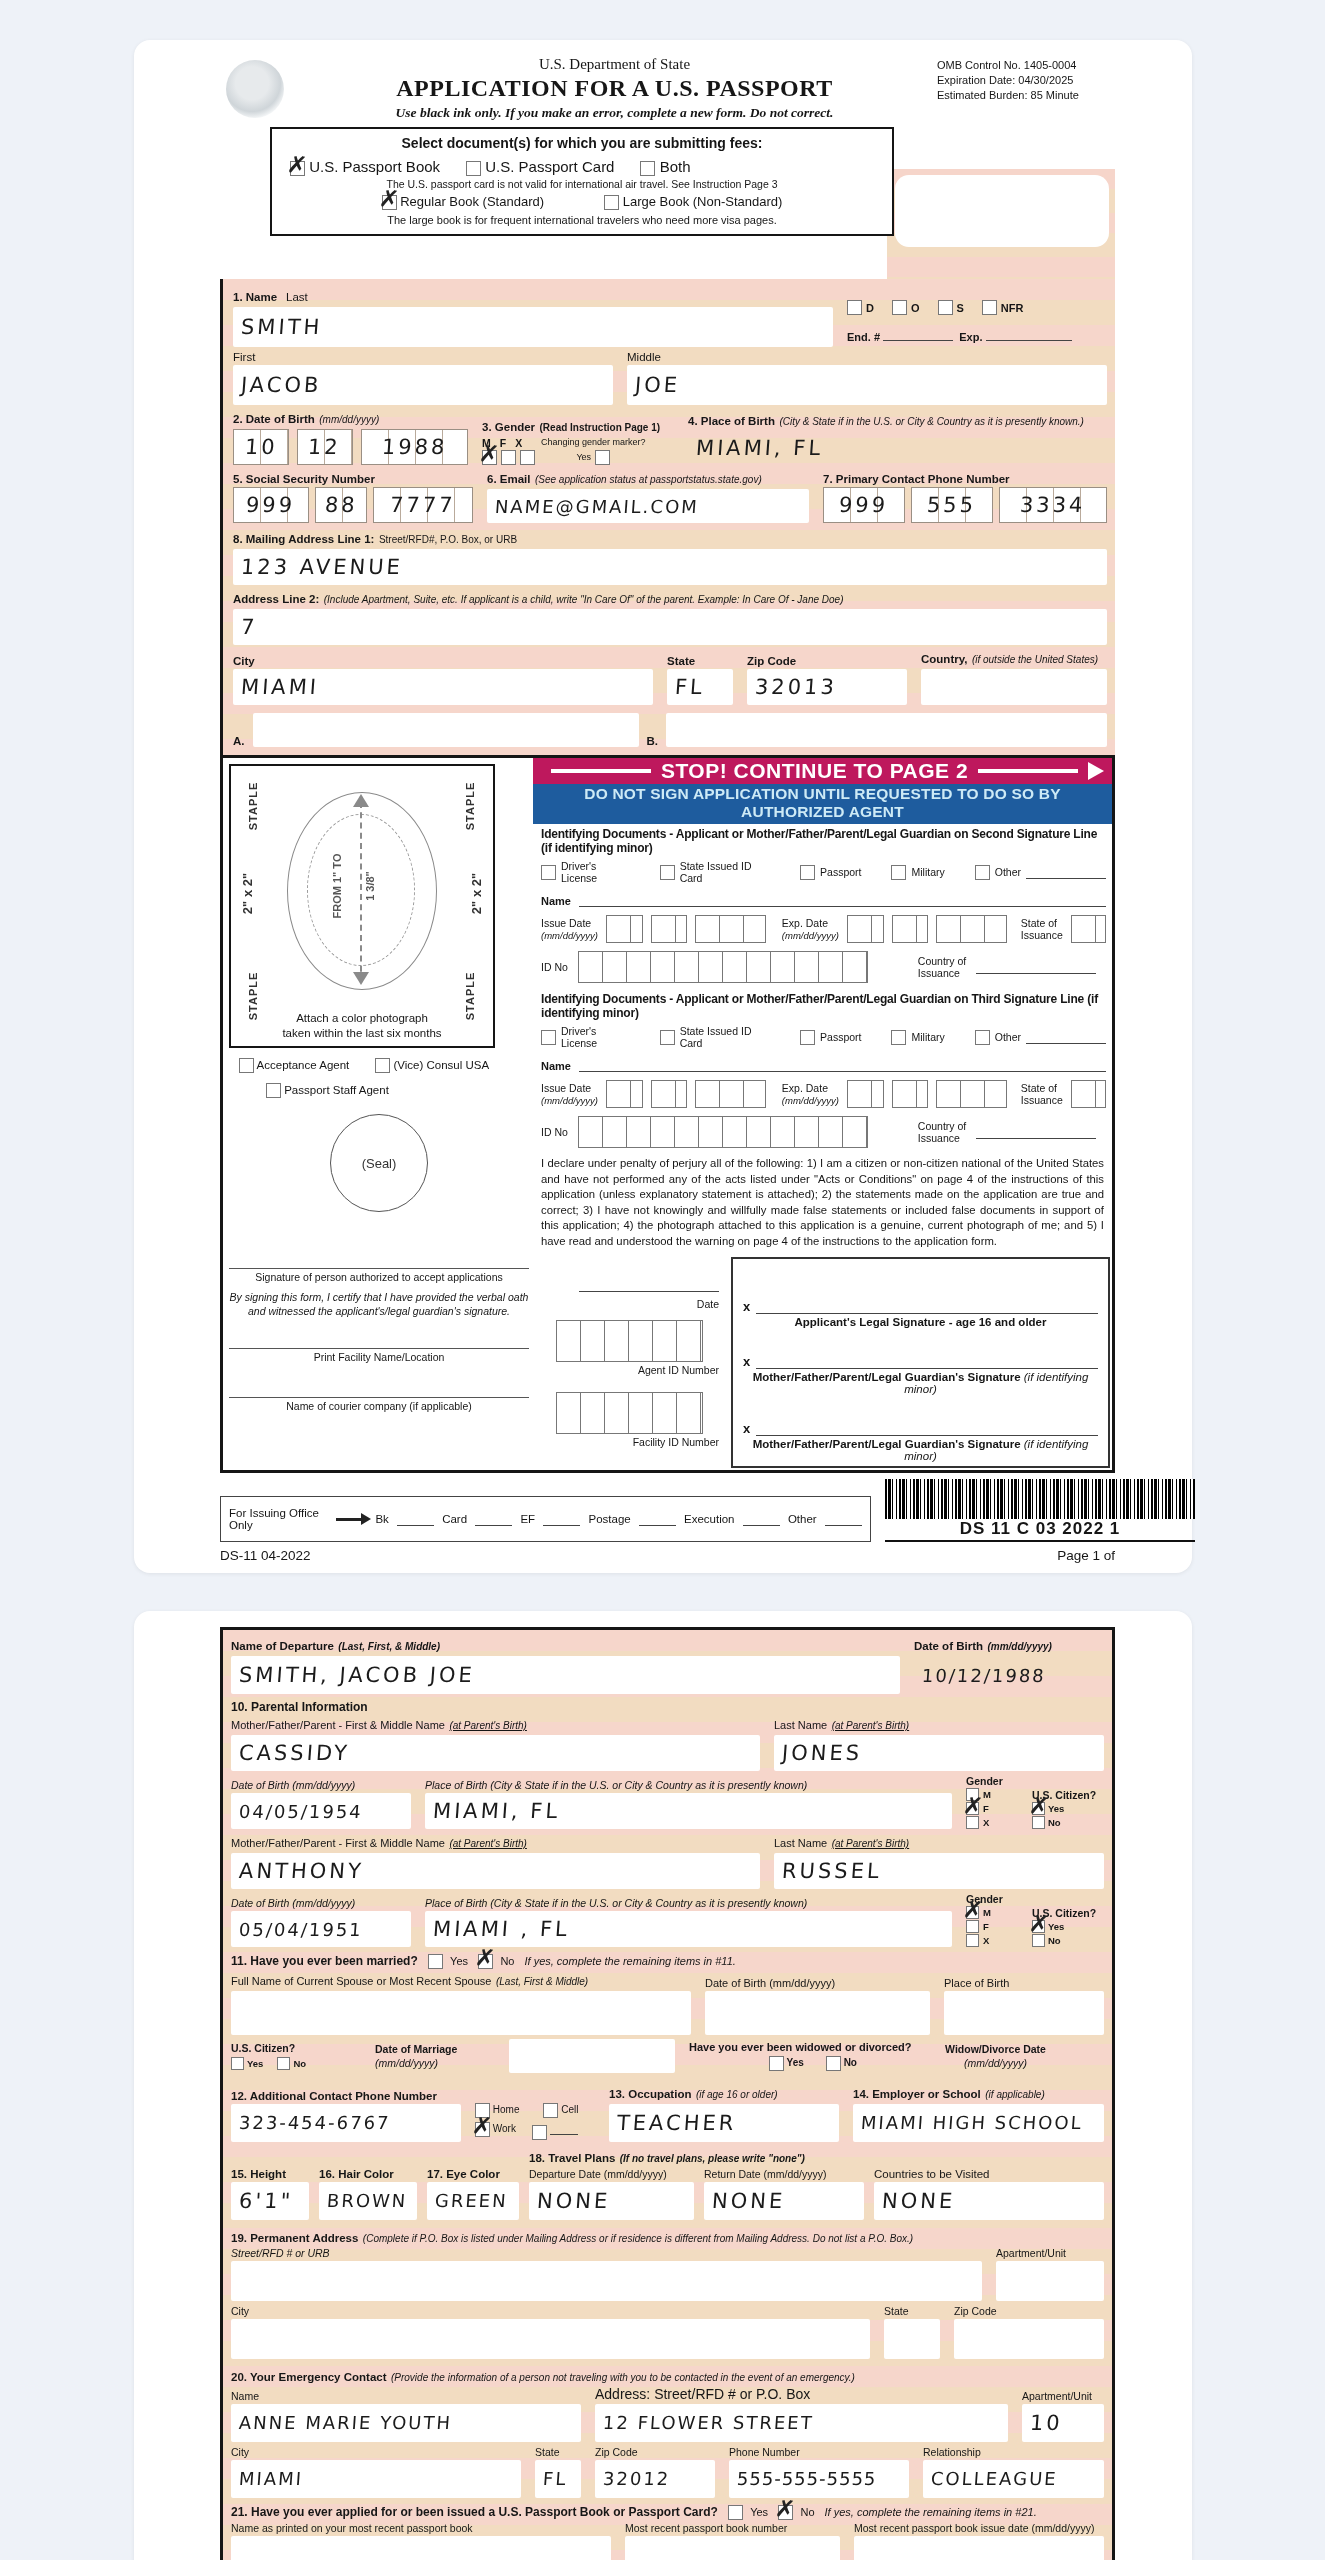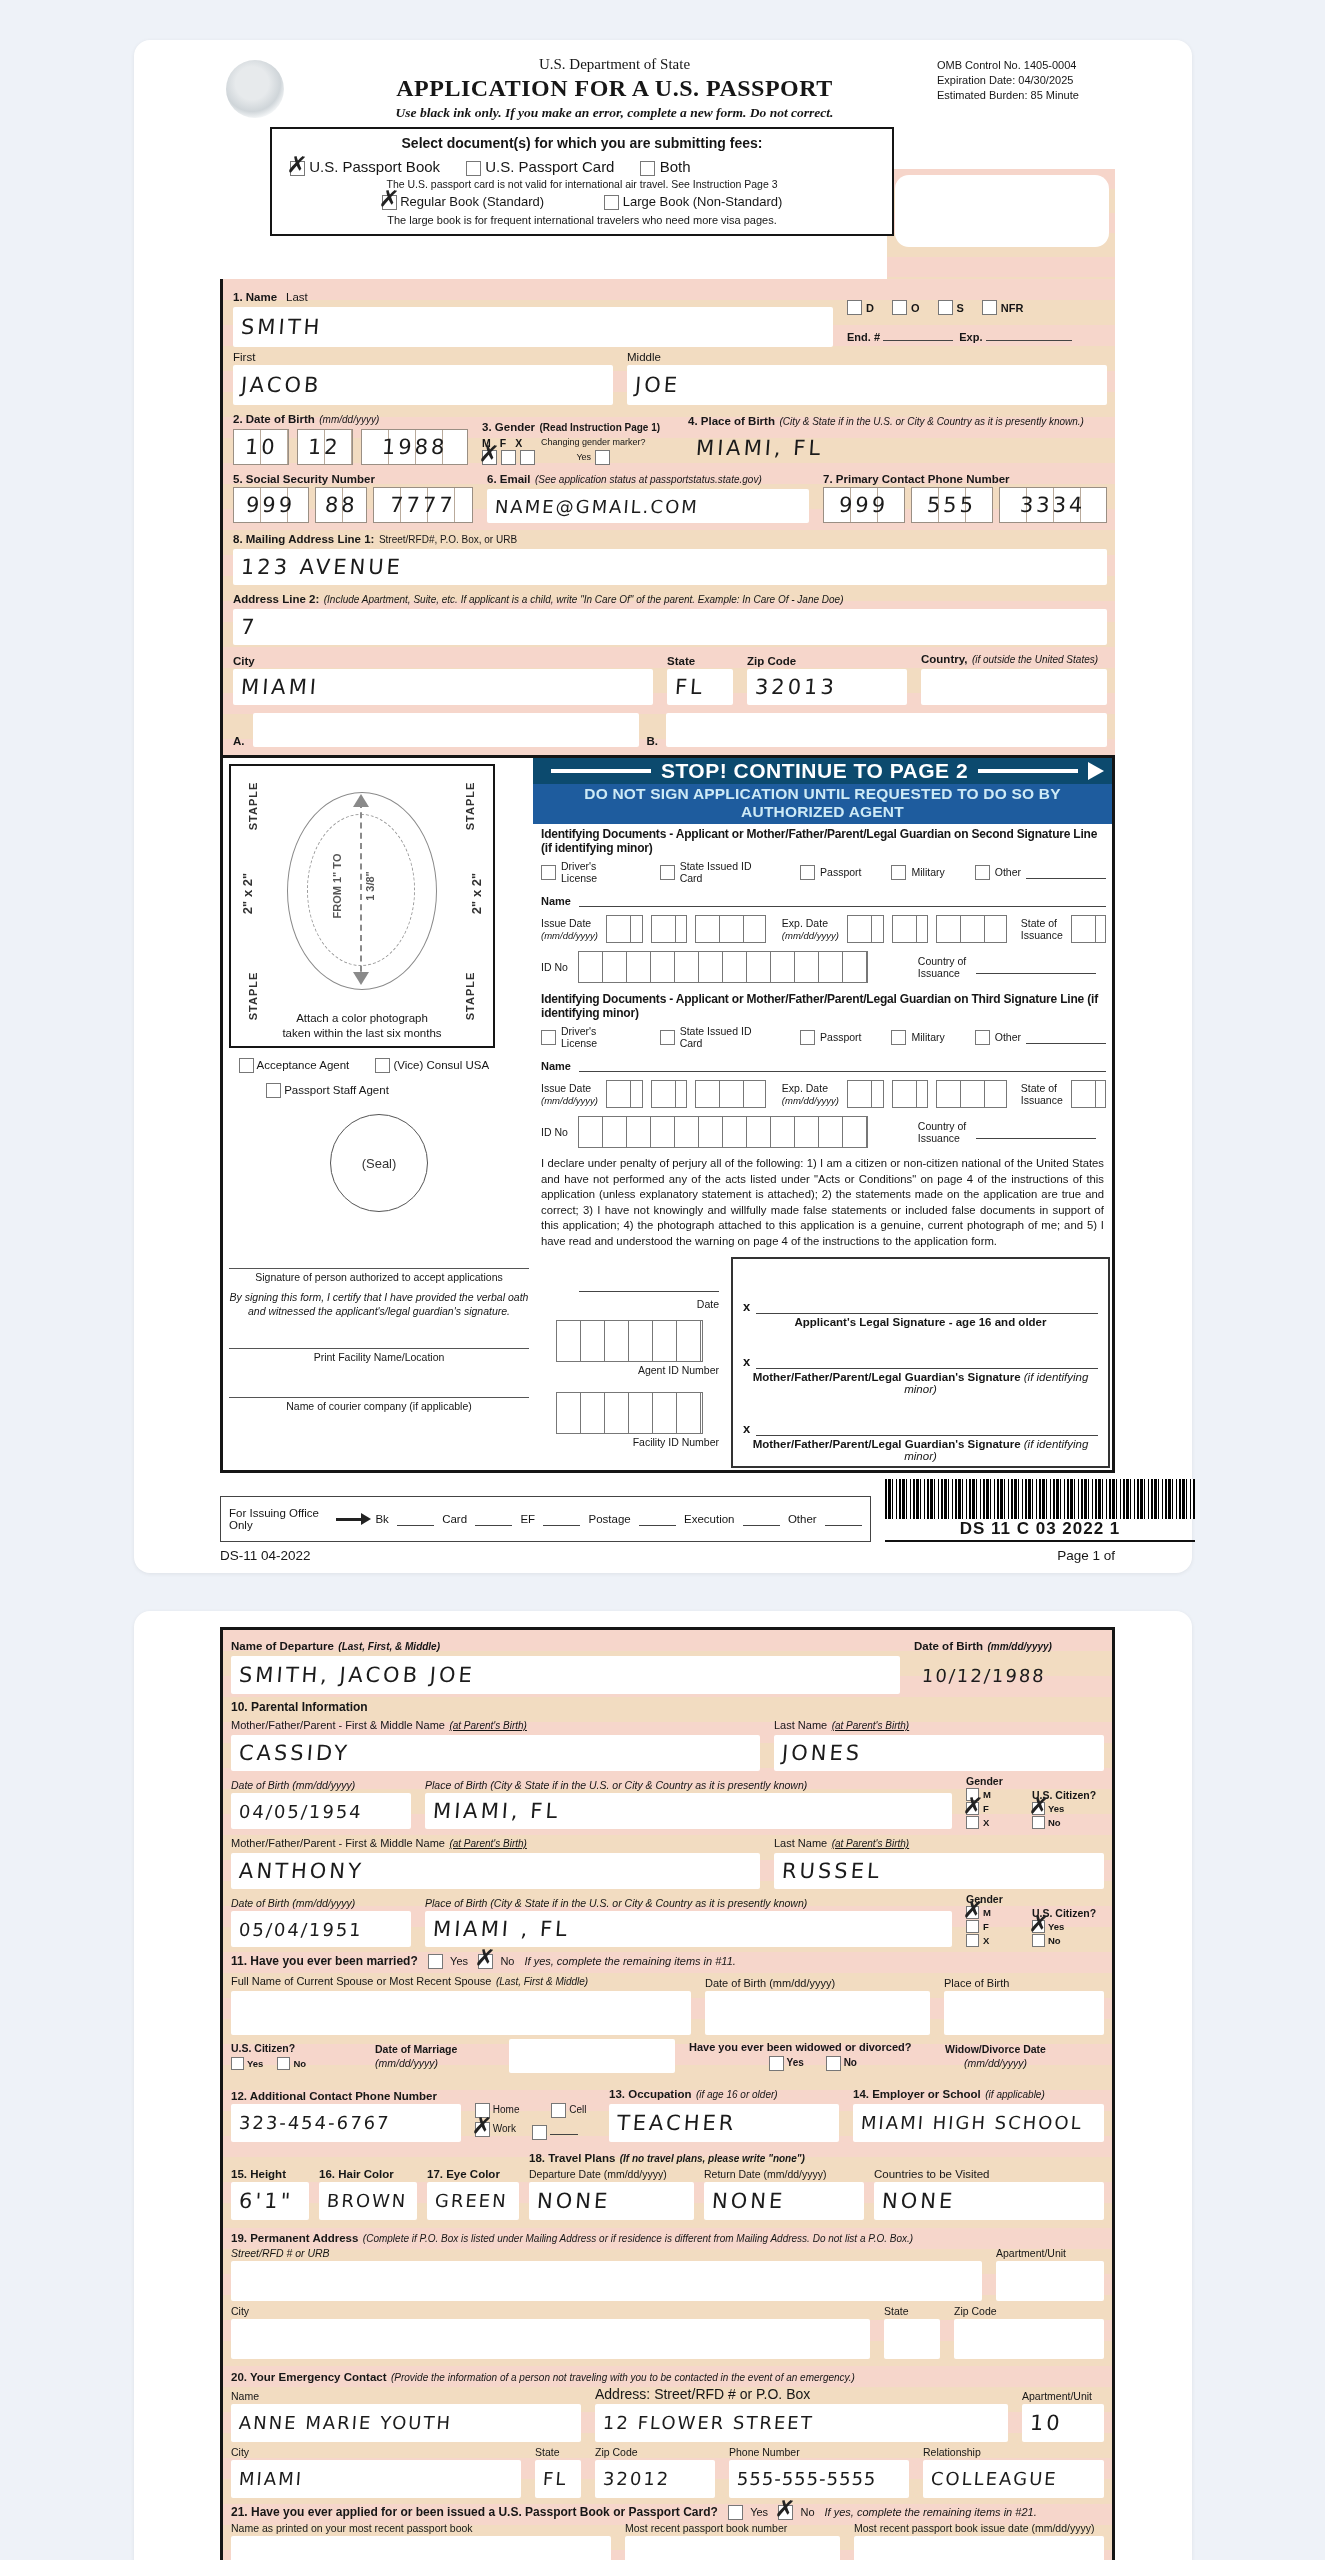--- a/index.html
+++ b/index.html
@@ -56,21 +56,21 @@
   .vline{position:absolute;left:129px;top:36px;width:0;height:180px;border-left:2px dashed #8a8a8a;}
   .arrtxt{position:absolute;font-size:11px;font-weight:700;color:#555;transform:rotate(-90deg);white-space:nowrap;}
   .tri{position:absolute;width:0;height:0;}
   .photocap{position:absolute;bottom:6px;width:100%;text-align:center;font-size:11.5px;line-height:1.25;}
   .agrow{display:flex;gap:26px;align-items:center;margin:10px 0 0 10px;font-size:11.5px;}
   .sealc{width:96px;height:96px;border:1.5px solid #555;border-radius:50%;display:flex;align-items:center;justify-content:center;font-size:13px;margin:16px auto 0 auto;color:#333;}
   .sigline{border-top:1.5px solid #555;margin-top:36px;}
   .sigcap{font-size:10.5px;text-align:center;margin-top:2px;}
   .oath{font-size:10.5px;font-style:italic;text-align:center;margin-top:8px;line-height:1.3;}
   
-  .stopbar{background:#0c4a6e;color:#fff;display:flex;align-items:center;padding:1px 8px;}
+  .stopbar{background:#be185d;color:#fff;display:flex;align-items:center;padding:1px 8px;}
   .stopbar .txt{font-size:21px;font-weight:700;white-space:nowrap;letter-spacing:.5px;}
   .stopbar .hl{flex:1;height:3.5px;background:#fff;margin:0 10px;}
   .ah{width:0;height:0;border-left:16px solid #fff;border-top:9px solid transparent;border-bottom:9px solid transparent;}
   .stopbar2{background:#1e5c9e;color:#cdeaf6;font-size:15.5px;font-weight:700;text-align:center;padding:1px 2px 3px 2px;letter-spacing:.2px;}
   .docs{padding:3px 6px 0 8px;}
   .docs-title{font-size:12px;font-weight:700;letter-spacing:-.2px;}
   .docs-opts{display:flex;align-items:center;margin-top:5px;font-size:10.5px;gap:4px;}
   .docs-opts .opt{display:flex;align-items:center;gap:5px;margin-right:26px;}
   .nameline{display:flex;align-items:flex-end;font-size:11px;font-weight:700;margin-top:10px;gap:8px;}
   .nameline .uline{flex:1;}
@@ -717,21 +717,21 @@
     </div>
 
     <div class="row" style="margin-top:8px;">
       <div class="col" style="width:230px;">
         <div class="lb">12. Additional Contact Phone Number</div>
         <div class="in" style="height:38px;">
             <span class="hw s">323-454-6767</span>
           </div>
       </div>
       <div style="width:120px;display:flex;flex-direction:column;gap:4px;font-size:10px;padding-bottom:2px;">
-        <div style="display:flex;gap:32px;margin-top:22px;">
+        <div style="display:flex;gap:24px;margin-top:22px;">
           <span><span class="cb"></span> <span>Home</span></span>
           <span><span class="cb"></span> <span>Cell</span></span>
         </div>
         <div style="display:flex;gap:16px;">
           <span><span class="cb"><b class="mk">✗</b></span> <span>Work</span></span>
           <span><span class="cb"></span> <span class="uline" style="width:28px;"></span></span>
         </div>
       </div>
       <div class="col" style="width:230px;">
         <div><span class="lb">13. Occupation</span> <span class="sm itn">(if age 16 or older)</span></div>

